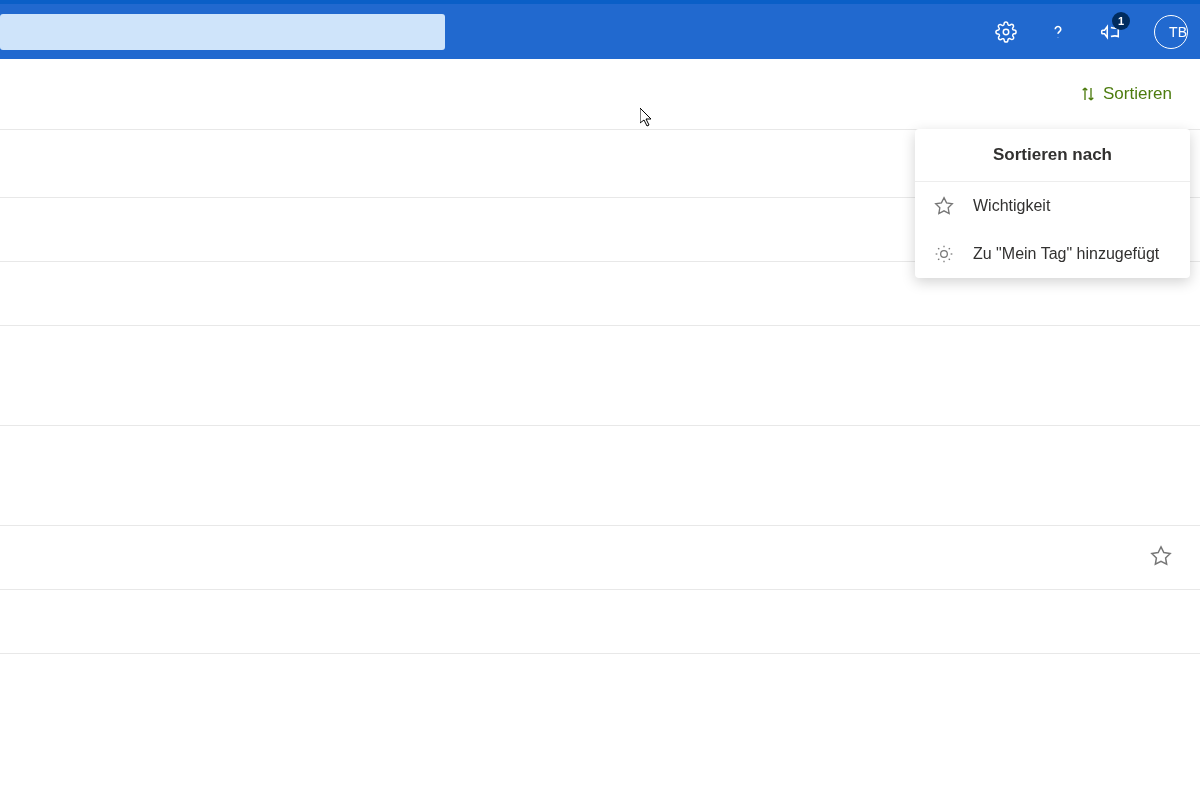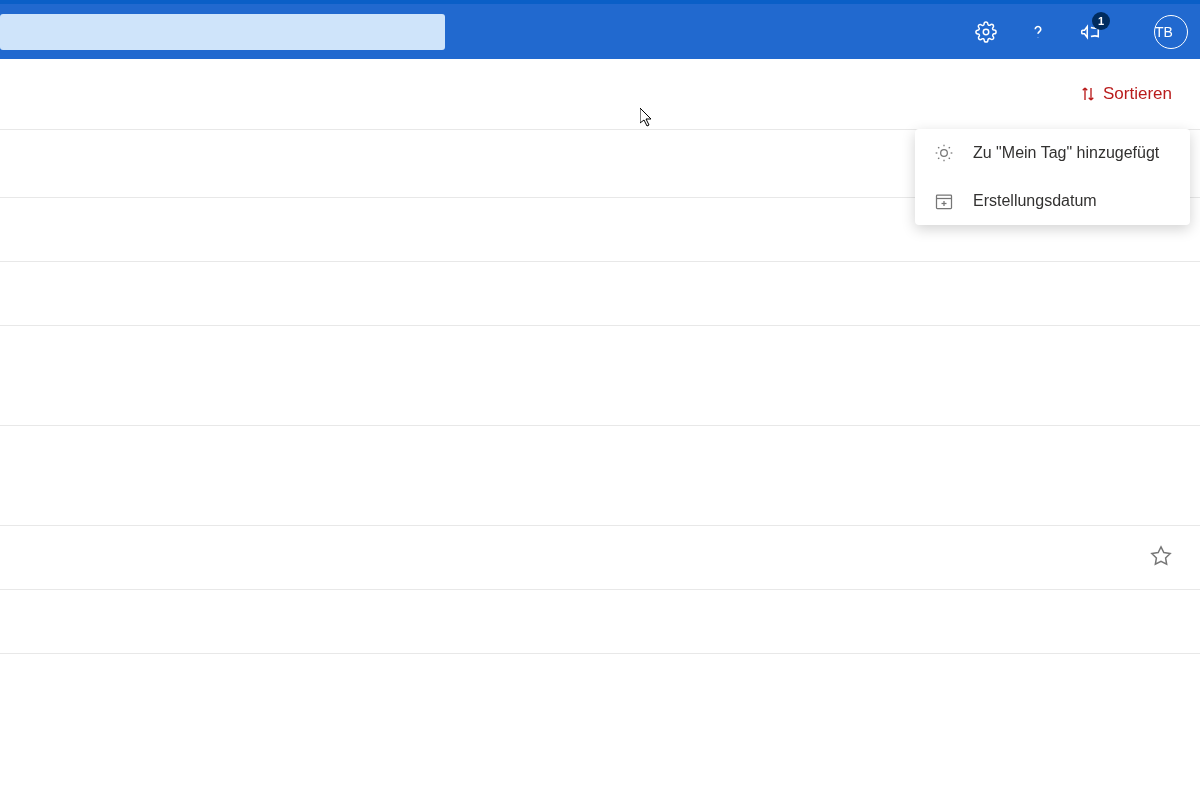--- a/index.html
+++ b/index.html
@@ -60,38 +60,38 @@
   justify-content: center;
   font-weight: 600;
 }
 .avatar {
   width: 34px;
   height: 34px;
   border-radius: 50%;
   border: 1.5px solid #fff;
   display: flex;
   align-items: center;
-  justify-content: flex-start;
+  justify-content: flex-end;
   color: #fff;
   font-size: 14px;
   cursor: pointer;
-  margin-left: 24px;
+  margin-left: 4px;
 }
 .toolbar {
   height: 70px;
   display: flex;
   align-items: center;
   justify-content: flex-end;
   padding: 0 28px;
 }
 .sort-btn {
   display: flex;
   align-items: center;
   gap: 6px;
-  color: #b91c1c;
+  color: #4d7c0f;
   font-size: 17px;
   cursor: pointer;
   background: none;
   border: none;
 }
 .content {
   position: relative;
 }
 .list-row {
   height: 65px;
@@ -210,51 +210,49 @@
           <polygon points="12 2 15.09 8.26 22 9.27 17 14.14 18.18 21.02 12 17.77 5.82 21.02 7 14.14 2 9.27 8.91 8.26 12 2"></polygon>
         </svg>
     </span>
   </div>
   <div class="list-row" style="height:64px"></div>
   <div class="list-row" style="height:64px"></div>
   <div class="list-row" style="height:80px"></div>
 </div>
 
 <div class="dropdown">
-
+  <div class="dropdown-header">Sortieren nach</div>
+
+  <div class="dropdown-item">
+    <span class="mi">
+      <svg width="20" height="20" viewBox="0 0 24 24" fill="none" stroke="currentColor" stroke-width="1.6">
+          <polygon points="12 2 15.09 8.26 22 9.27 17 14.14 18.18 21.02 12 17.77 5.82 21.02 7 14.14 2 9.27 8.91 8.26 12 2"></polygon>
+        </svg>
+    </span>
+    <span>Wichtigkeit</span>
+  </div>
 
 
   <div class="dropdown-item">
     <span class="mi">
       <svg width="20" height="20" viewBox="0 0 24 24" fill="none" stroke="currentColor" stroke-width="1.5">
           <circle cx="12" cy="12" r="4"></circle>
           <line x1="12" y1="2" x2="12" y2="4"></line>
           <line x1="12" y1="20" x2="12" y2="22"></line>
           <line x1="4.93" y1="4.93" x2="6.34" y2="6.34"></line>
           <line x1="17.66" y1="17.66" x2="19.07" y2="19.07"></line>
           <line x1="2" y1="12" x2="4" y2="12"></line>
           <line x1="20" y1="12" x2="22" y2="12"></line>
           <line x1="4.93" y1="19.07" x2="6.34" y2="17.66"></line>
           <line x1="17.66" y1="6.34" x2="19.07" y2="4.93"></line>
         </svg>
     </span>
     <span>Zu "Mein Tag" hinzugefügt</span>
   </div>
 
 
-  <div class="dropdown-item">
-    <span class="mi">
-      <svg width="20" height="20" viewBox="0 0 24 24" fill="none" stroke="currentColor" stroke-width="1.5">
-          <rect x="3" y="5" width="18" height="16" rx="1"></rect>
-          <line x1="3" y1="9" x2="21" y2="9"></line>
-          <line x1="12" y1="12" x2="12" y2="18"></line>
-          <line x1="9" y1="15" x2="15" y2="15"></line>
-        </svg>
-    </span>
-    <span>Erstellungsdatum</span>
-  </div>
 </div>
 
 <div class="cursor">
   <svg width="16" height="20" viewBox="0 0 16 20">
       <path d="M0 0 L0 15 L4 12 L7 18 L9 17 L6 11 L11 11 Z" fill="white" stroke="black" stroke-width="1"></path>
     </svg>
 </div>
 
 </body></html>

